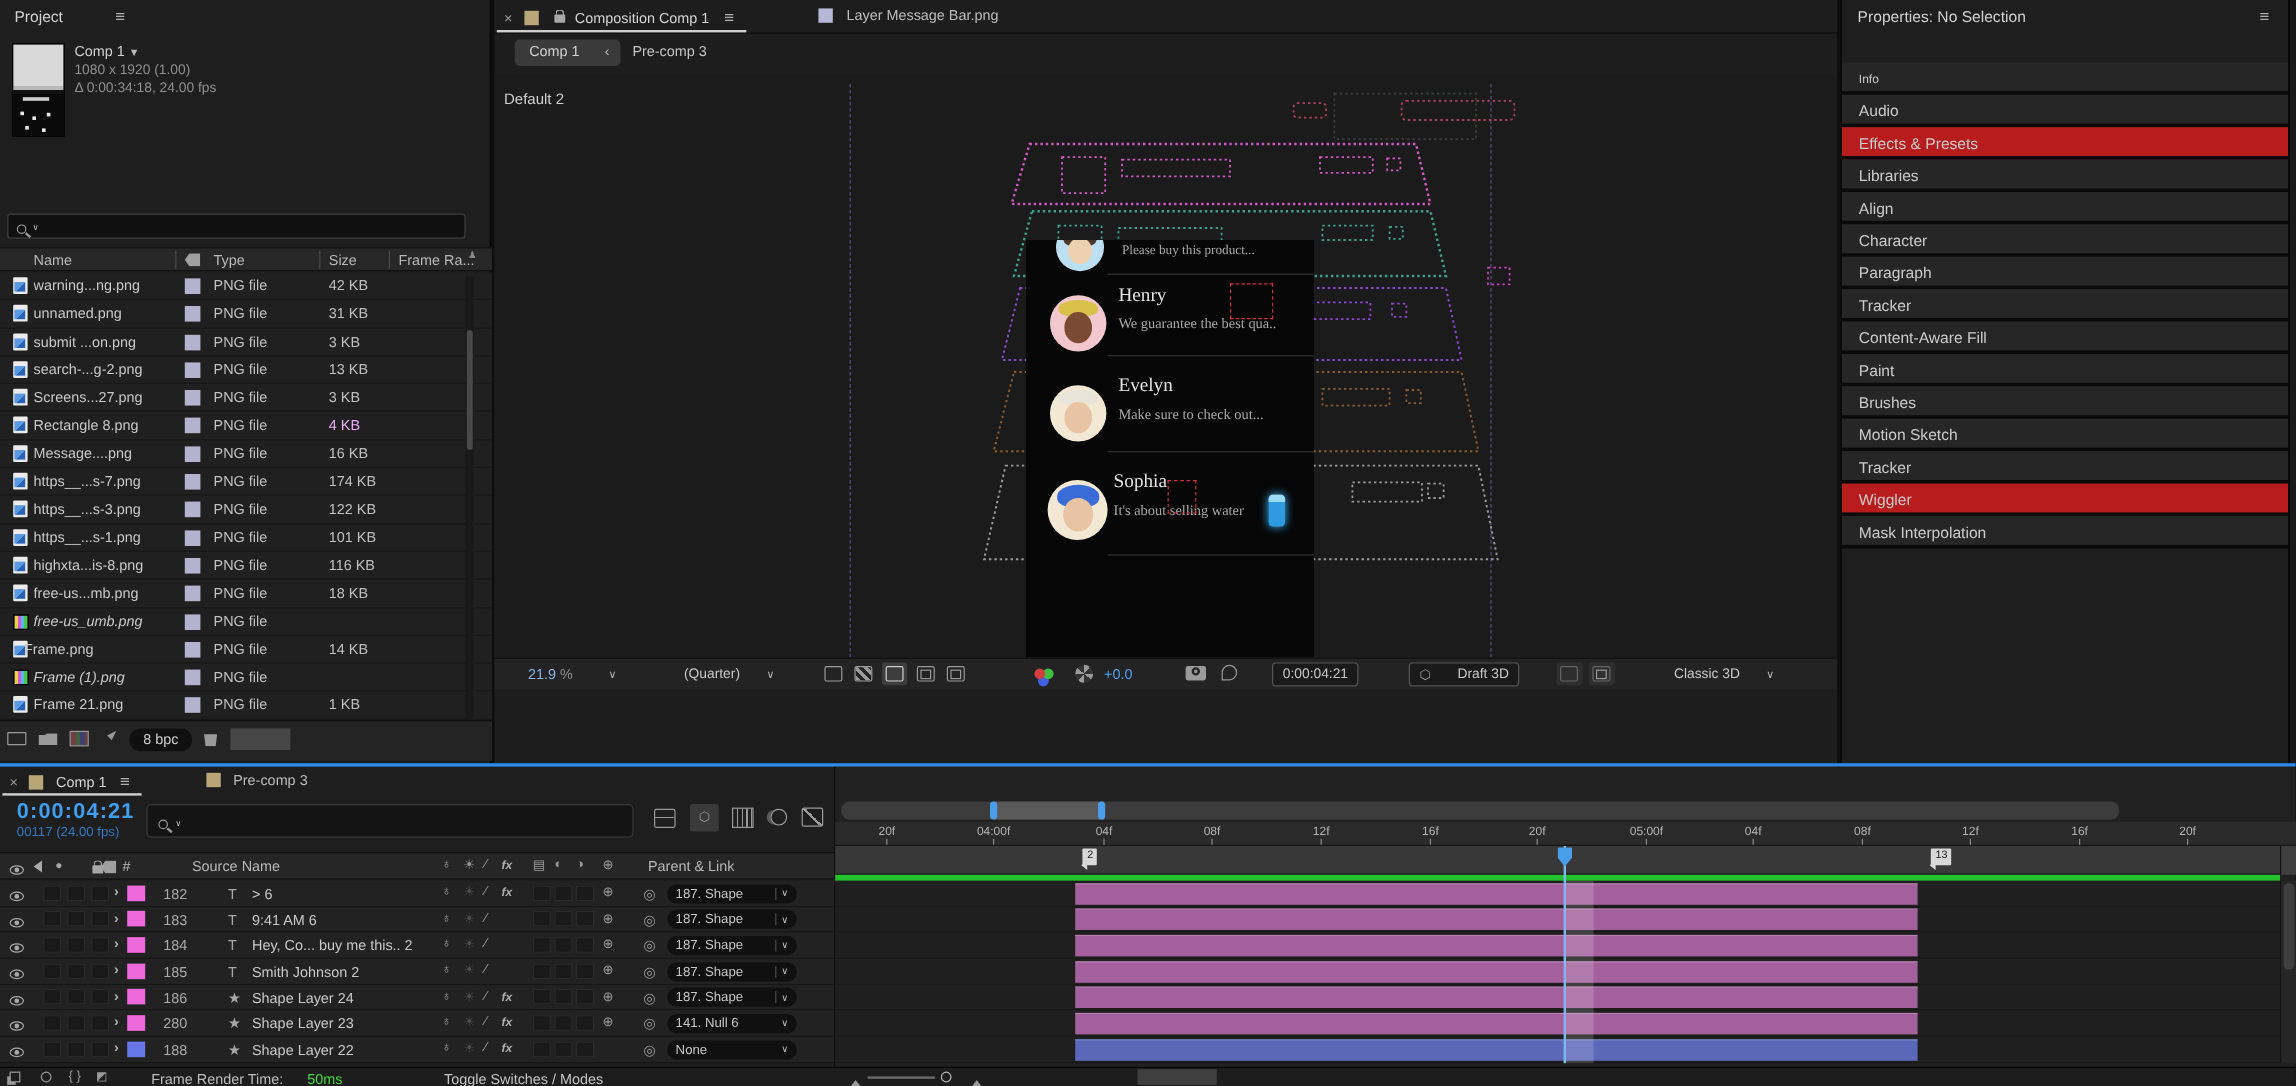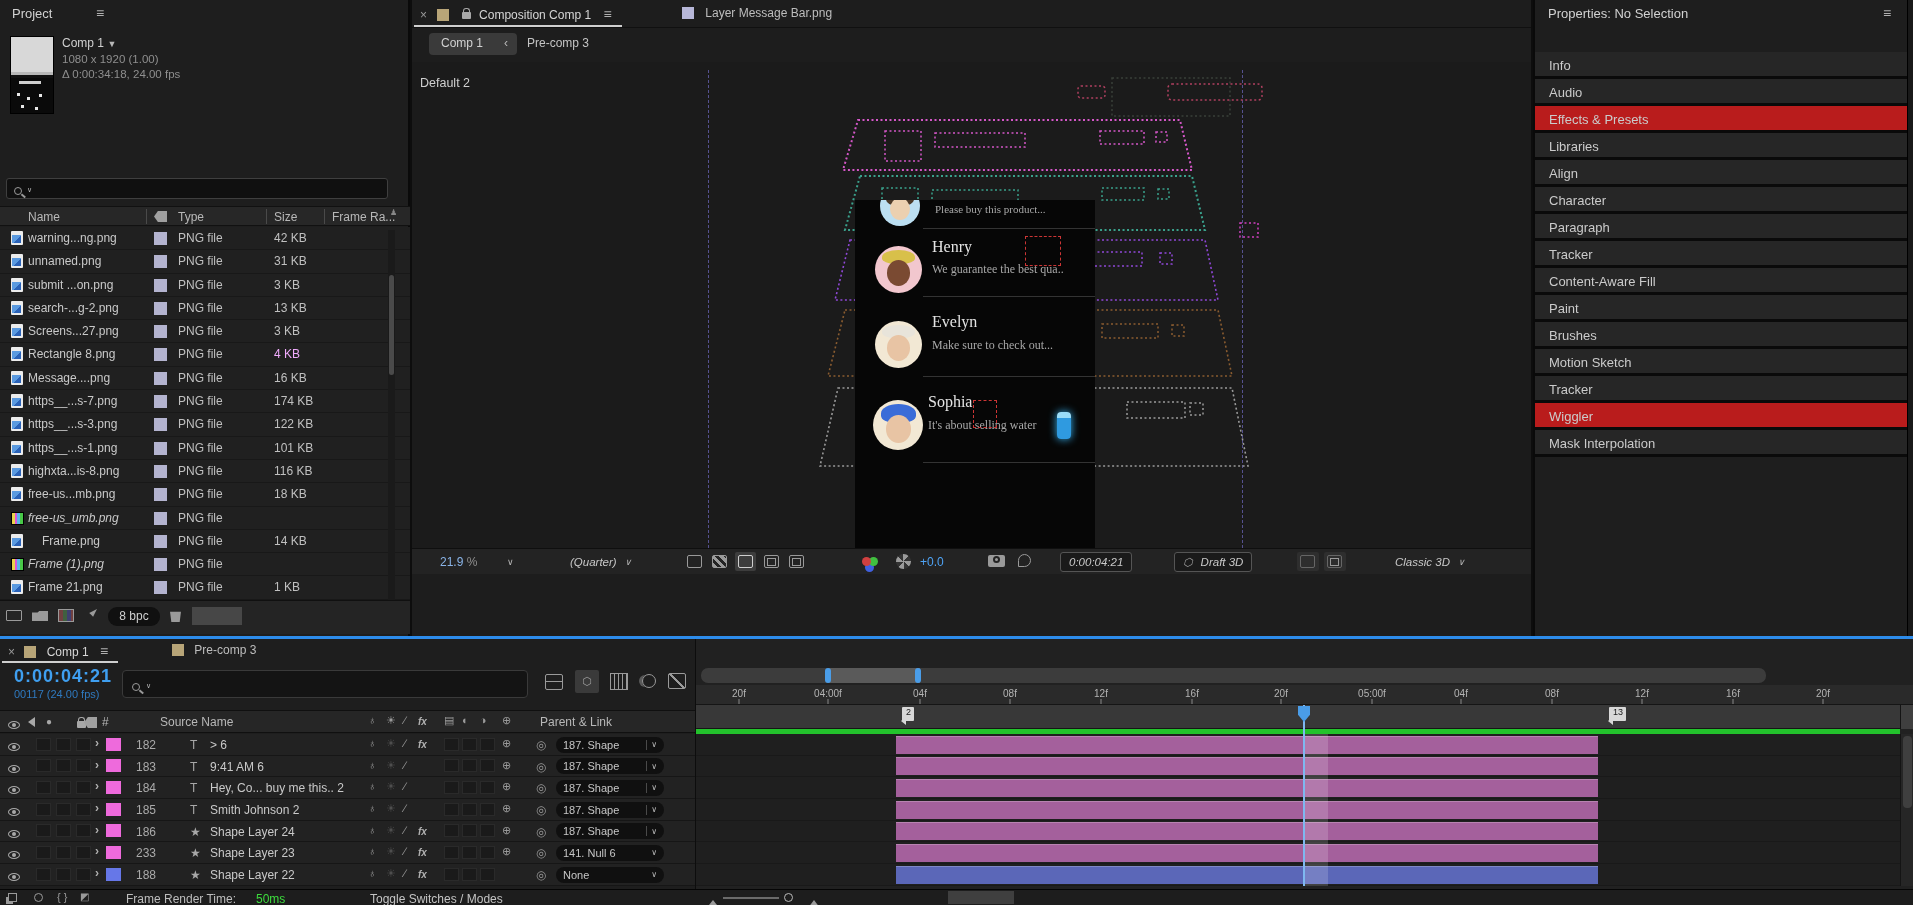--- a/index.html
+++ b/index.html
@@ -21,21 +21,21 @@
   .mag::after { content:""; position:absolute; left:6px; top:7px; width:5px; height:1.5px; background:#9a9a9a; transform:rotate(40deg); }
   .fileico { display:inline-block; width:12px; height:14px; background:#ececec; border-radius:1px; position:relative; }
   .fileico::after { content:""; position:absolute; left:1px; top:4px; width:9px; height:8px; background:linear-gradient(135deg,#5a9ae0 0 55%, #2a62b8 55% 100%); }
   .cbarico { display:inline-block; width:13px; height:13px; background:linear-gradient(90deg,#e8d44a 0 25%, #d858d8 25% 50%, #58b8e8 50% 75%, #48c848 75% 100%); border:1px solid #000; }
   .sqbtn { display:inline-block; width:15px; height:13px; background:#1a1a1a; border:1px solid #2a2a2a; }
   .chip { display:inline-block; width:15px; height:13px; }
   .tab-sq { display:inline-block; width:12px; height:12px; background:#b8a578; }
   .tab-sq.lav { background:#b7b7d8; }
   .hamb { color:#b0b0b0; font-size:14px; letter-spacing:0; }
   .chev { color:#b8b8b8; font-size:9px; }
-  .tbox { display:inline-flex; align-items:center; gap:8px; background:#1a1a1a; border:1px solid #4a4a4a; border-radius:3px; height:20px; padding:0 8px; color:#c8c8c8; font-size:11.5px;font-style:italic; }
+  .tbox { display:inline-flex; align-items:center; gap:22px; background:#1a1a1a; border:1px solid #4a4a4a; border-radius:3px; height:20px; padding:0 8px; color:#c8c8c8; font-size:11.5px; }
   .tbicon { display:inline-block; width:15px; height:13px; border:1.5px solid #9a9a9a; border-radius:2px; }
   .tbicon.check { background:repeating-linear-gradient(45deg,#9a9a9a 0 3px, transparent 3px 6px); }
   .tbicon.inner::after{ content:""; display:block; width:7px; height:6px; border:1.5px solid #9a9a9a; margin:2px auto; }
   .trash { display:inline-block; width:11px; height:12px; background:#9a9a9a; clip-path:polygon(0 15%,100% 15%,88% 100%,12% 100%); position:relative; }
   .cube { color:#9a9a9a; font-size:11px; }
 
   
   .av { position:absolute; border-radius:50%; overflow:hidden; }
   .av .face { position:absolute; left:25%; top:30%; width:50%; height:55%; border-radius:50%; background:#e8c4a4; }
   .av .hair { position:absolute; left:15%; top:8%; width:70%; height:42%; border-radius:50% 50% 40% 40%; background:#4a3828; }
@@ -215,21 +215,21 @@
         <span class="cbarico abs" style="left:11px;top:5px;"></span>
         <span class="abs ellip" style="left: 28px; top: 4px; width: 115px; color: rgb(201, 201, 201); font-style: italic;">free-us_umb.png</span>
         <span class="abs" style="left:154px;top:5px;width:13px;height:13px;background:#b3b3cf;"></span>
         <span class="abs" style="left:178px;top:4px;color:#c0c0c0;">PNG file</span>
         <span class="abs" style="left:274px;top:4px;color:#c0c0c0;"></span>
       </div>
 
       <div style="position:relative;height:23.3px;border-bottom:1px solid #181818;">
         <span class="fileico abs" style="left:11px;top:4px;"></span>
         
-        <span class="abs ellip" style="left: 42px; top: 4px; width: 115px; color: rgb(201, 201, 201); font-style: normal;">Frame.png</span>
+        <span class="abs ellip" style="left: 20px; top: 4px; width: 115px; color: rgb(201, 201, 201); font-style: normal;">Frame.png</span>
         <span class="abs" style="left:154px;top:5px;width:13px;height:13px;background:#b3b3cf;"></span>
         <span class="abs" style="left:178px;top:4px;color:#c0c0c0;">PNG file</span>
         <span class="abs" style="left:274px;top:4px;color:#c0c0c0;">14 KB</span>
       </div>
 
       <div style="position:relative;height:23.3px;border-bottom:1px solid #181818;">
 
         <span class="cbarico abs" style="left:11px;top:5px;"></span>
         <span class="abs ellip" style="left: 28px; top: 4px; width: 115px; color: rgb(201, 201, 201); font-style: italic;">Frame (1).png</span>
         <span class="abs" style="left:154px;top:5px;width:13px;height:13px;background:#b3b3cf;"></span>
@@ -402,21 +402,21 @@
     </span>
   </div>
 </div>
 
 <div class="panel" style="left:1533px;top:0;width:380px;height:636px;border-left:2px solid #0a0a0a;">
   <div class="abs" style="left:13px;top:6px;font-size:13px;color:#d2d2d2;">Properties: No Selection</div>
   <span class="abs hamb" style="left:348px;top:5px;">≡</span>
   <div class="abs" style="left:0;top:52px;width:372px;">
 
       <div style="height:27px;background:#262626;border-bottom:3px solid #0a0a0a;line-height:27px;">
-        <span style="margin-left:14px;font-size:13px;color:#cbcbcb;">Info</span>
+        <span style="margin-left:14px;font-size:10px;color:#cbcbcb;">Info</span>
       </div>
 
       <div style="height:27px;background:#262626;border-bottom:3px solid #0a0a0a;line-height:27px;">
         <span style="margin-left:14px;font-size:13px;color:#cbcbcb;">Audio</span>
       </div>
 
       <div style="height:27px;background:#b91c1c;border-bottom:3px solid #0a0a0a;line-height:27px;">
         <span style="margin-left:14px;font-size:13px;color:#cbcbcb;">Effects &amp; Presets</span>
       </div>
 
@@ -655,21 +655,21 @@
         </span>
       </div>
 
       <div class="tl-row">
         <span class="eye abs" style="left:8px;top:6px;"></span>
         <span class="sqbtn abs" style="left:36px;top:3.5px;"></span>
         <span class="sqbtn abs" style="left:56px;top:3.5px;"></span>
         <span class="sqbtn abs" style="left:76px;top:3.5px;"></span>
         <span class="abs" style="left:95px;top:2px;color:#b0b0b0;font-weight:bold;">›</span>
         <span class="chip abs" style="left: 106px; top: 3.5px; background: rgb(238, 106, 220);"></span>
-        <span class="abs" style="left:136px;top:4px;color:#aaa;">233</span>
+        <span class="abs" style="left:136px;top:4px;color:#aaa;">280</span>
         <span class="abs" style="left:190px;top:4px;color:#a8a8a8;">★</span>
         <span class="abs ellip" style="left:210px;top:4px;width:150px;color:#c9c9c9;">Shape Layer 23</span>
         <span class="swglyph" style="left:368px;">♁</span>
         <span class="swglyph" style="left:386px;color:#4e4e4e;">☀</span>
         <span class="swglyph" style="left:404px;">∕</span>
         <span class="swglyph fxg" style="left:418px;top:5px;">fx</span>
         <span class="sqbtn abs" style="left:444px;top:3.5px;"></span>
         <span class="sqbtn abs" style="left:462px;top:3.5px;"></span>
         <span class="sqbtn abs" style="left:480px;top:3.5px;"></span>
         <span class="swglyph" style="left:502px;">⊕</span>

